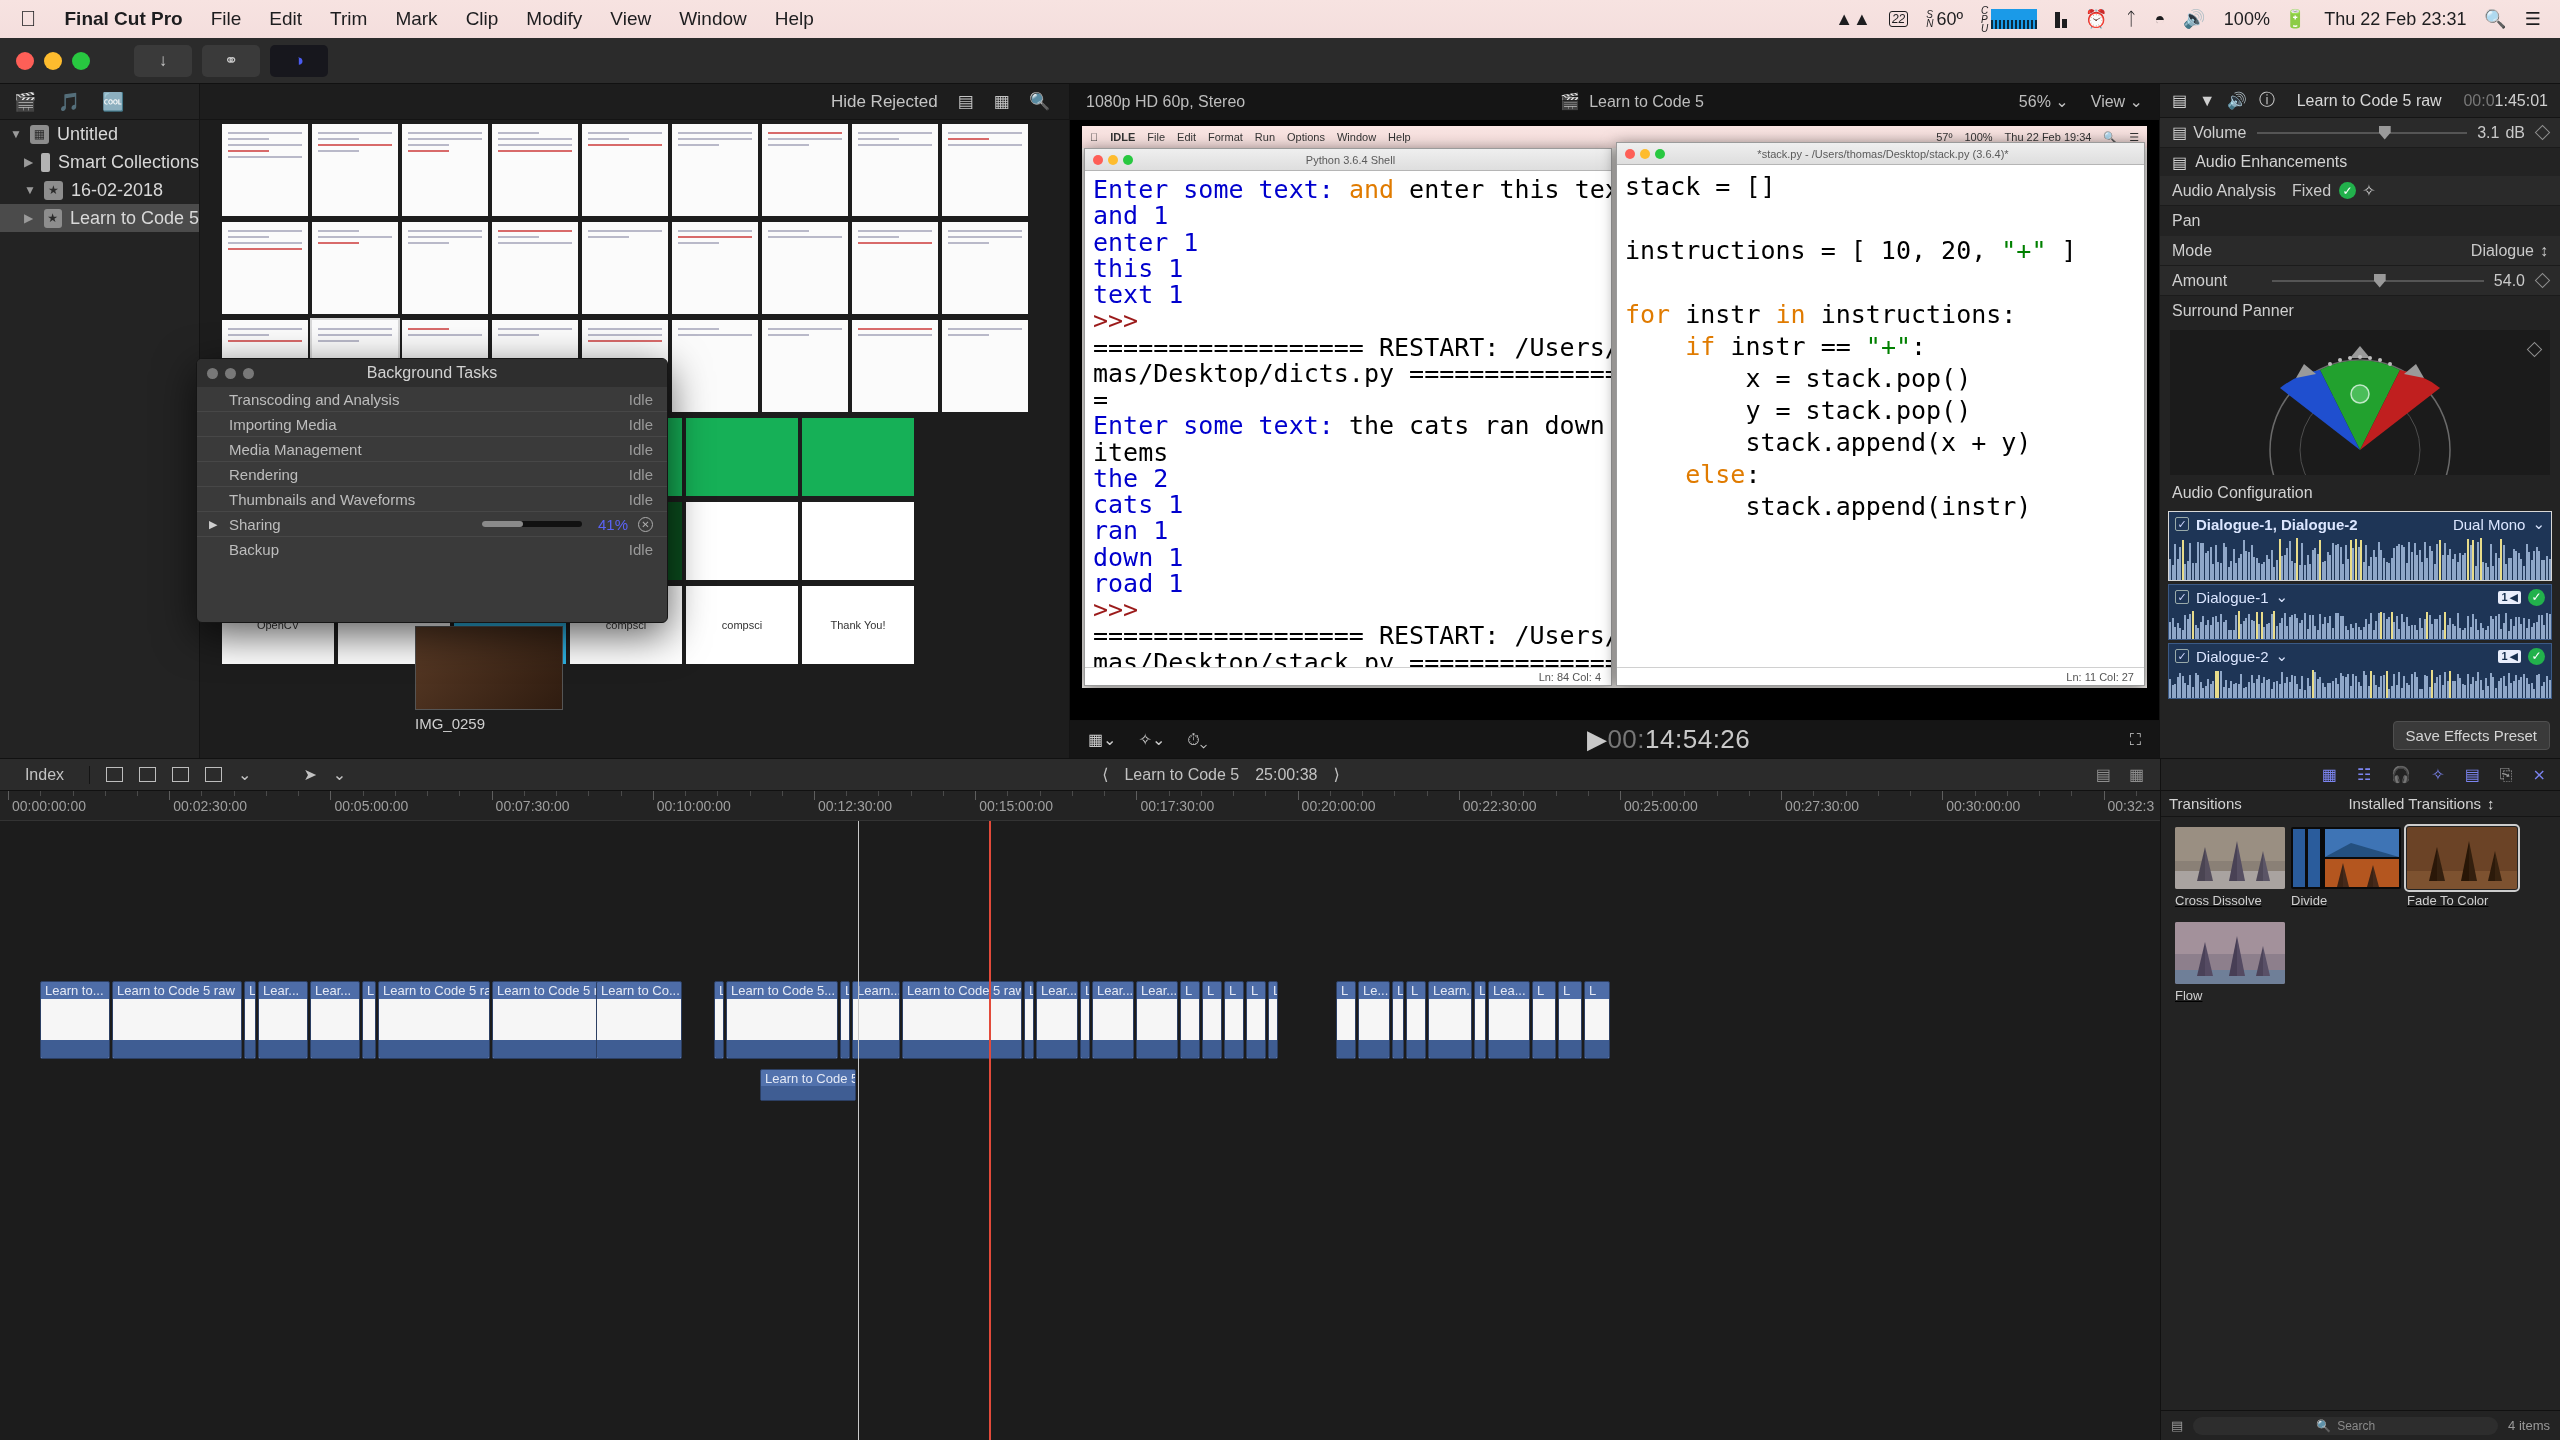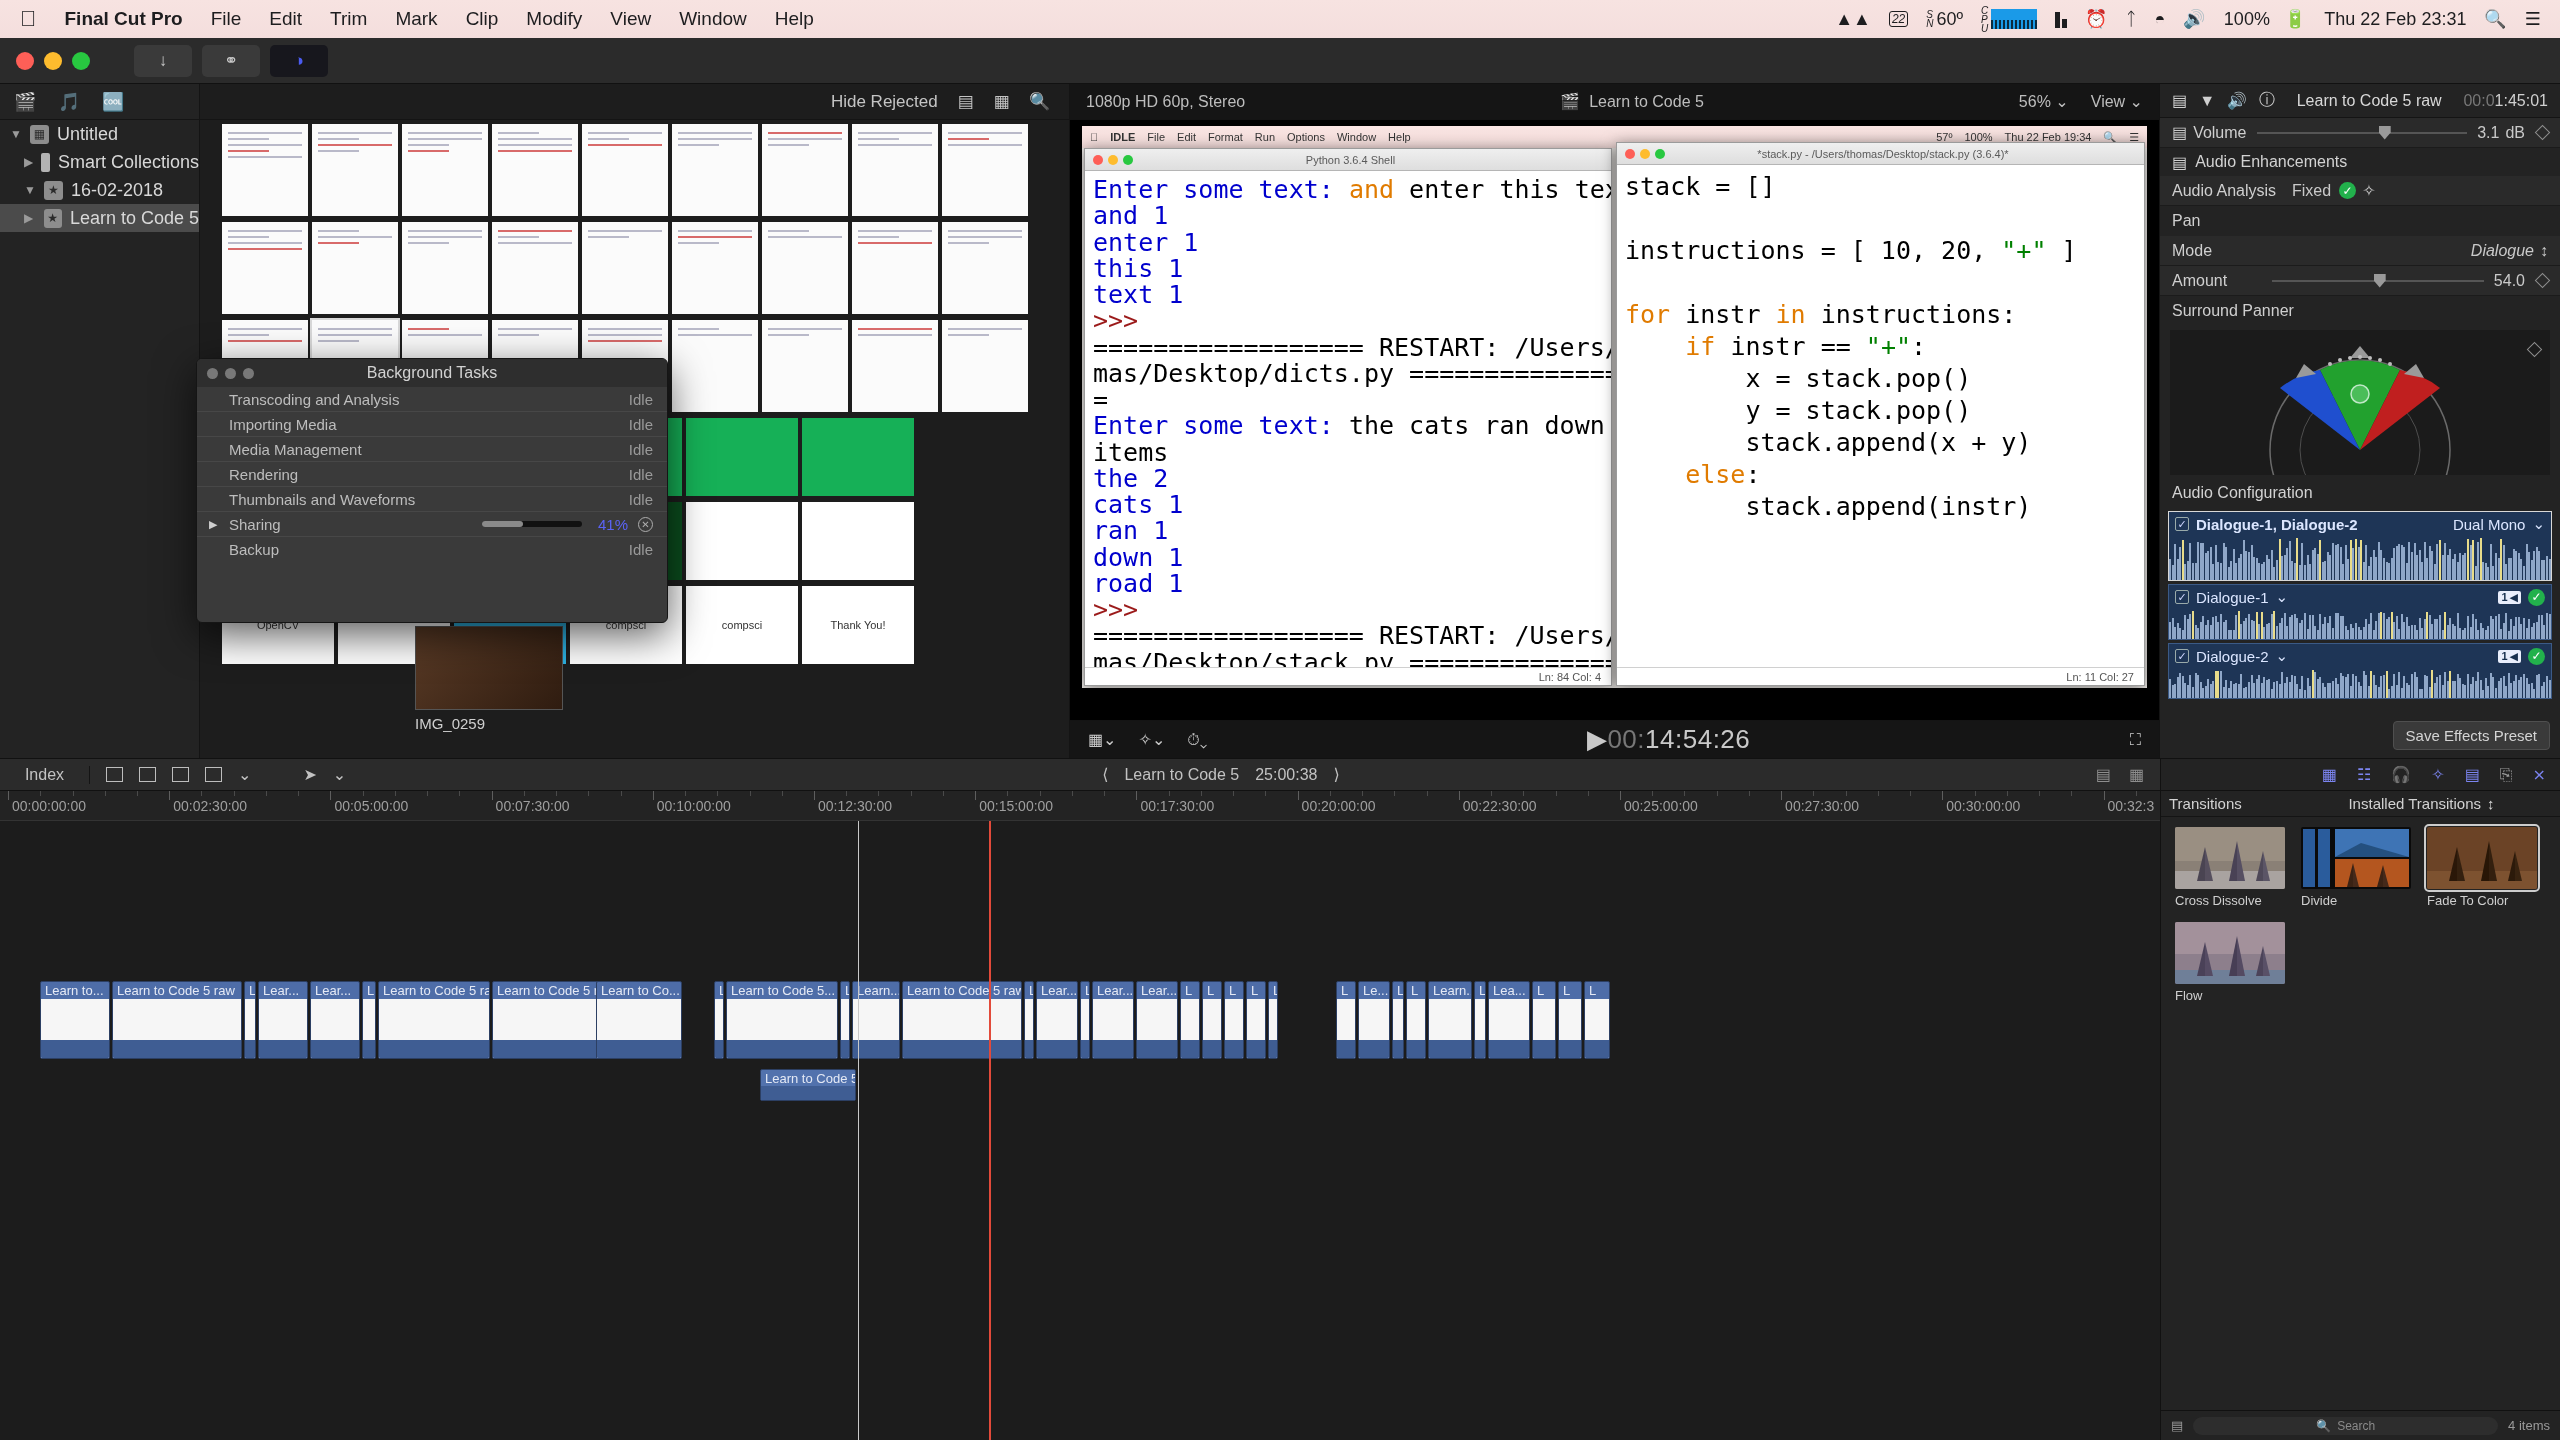--- a/index.html
+++ b/index.html
@@ -108,21 +108,21 @@
 
   
   .inspector { width:400px; background:#232323; display:flex; flex-direction:column; }
   .insphead { height:34px; display:flex; align-items:center; gap:12px; padding:0 12px;
     border-bottom:1px solid #141414; color:#cfcfcf; font-size:16px;}
   .insphead .nm { flex:1; text-align:center; color:#d8d8d8; }
   .row { display:flex; align-items:center; height:30px; padding:0 12px; color:#c9c9c9; font-size:16px;
     border-bottom:1px solid #1b1b1b; }
   .row.alt { background:#2a2a2a; }
   .row .lab { width:140px; color:#cfcfcf; }
-  .row .val { margin-left:auto;font-style:italic; }
+  .row .val { margin-left:auto; }
   .slider { flex:1; height:2px; background:#555; position:relative; margin:0 10px; }
   .knob { position:absolute; top:-6px; width:12px; height:14px; background:#9a9a9a;
     clip-path:polygon(0 0,100% 0,100% 50%,50% 100%,0 50%); }
   .diamond { width:11px; height:11px; border:1.4px solid #8d8d8d; transform:rotate(45deg); margin-left:12px;}
   .secthead { height:28px; display:flex; align-items:center; gap:8px; padding:0 12px;
     color:#d2d2d2; font-size:16px; }
   .chk { width:14px; height:14px; border:1.4px solid #9aa; border-radius:2px; display:inline-flex;
     align-items:center; justify-content:center; font-size:11px; color:#cfd6ff;}
   .greencheck { width:17px; height:17px; border-radius:50%; background:#22b14c; color:#fff;
     font-size:12px; display:flex; align-items:center; justify-content:center;}
@@ -167,21 +167,21 @@
   .trtop { height:32px; display:flex; align-items:center; justify-content:flex-end; gap:20px;
     padding-right:14px; color:#7b84f0; font-size:16px; border-bottom:1px solid #111; }
   .trhdr { display:flex; height:26px; border-bottom:1px solid #141414; }
   .trhdr .l { width:122px; color:#d2d2d2; font-size:15px; padding-left:8px; display:flex; align-items:center;}
   .trhdr .r { flex:1; display:flex; align-items:center; justify-content:center; gap:6px;
     color:#d2d2d2; font-size:15px; }
   .trbody { flex:1; display:flex; }
   .trcats { width:122px; border-right:1px solid #141414; }
   .trcat { height:18px; padding-left:8px; color:#bdbdbd; font-size:14px; display:flex; align-items:center;}
   .trcat.sel { background:#4b4b4b; color:#eaeaea; }
-  .trgrid { flex:1; padding:10px 0 0 14px; display:flex; flex-wrap:wrap; gap:14px 16px; align-content:flex-start;}
+  .trgrid { flex:1; padding:10px 0 0 14px; display:flex; flex-wrap:wrap; gap:14px 6px; align-content:flex-start;text-decoration:underline;}
   .trcell { width:110px; }
   .trthumb { width:110px; height:62px; border-radius:2px; overflow:hidden; position:relative; }
   .trthumb.sel { outline:2px solid #cdcdcd; outline-offset:1px; }
   .trname { font-size:13px; color:#cfcfcf; margin-top:4px; }
   .trfoot { height:30px; border-top:1px solid #111; display:flex; align-items:center; gap:10px;
     padding:0 10px; color:#9a9a9a; font-size:13px; }
   .searchbox { flex:1; height:18px; background:#2d2d2d; border-radius:9px; display:flex;
     align-items:center; justify-content:center; gap:6px; color:#8a8a8a; font-size:12px;}
 
   

